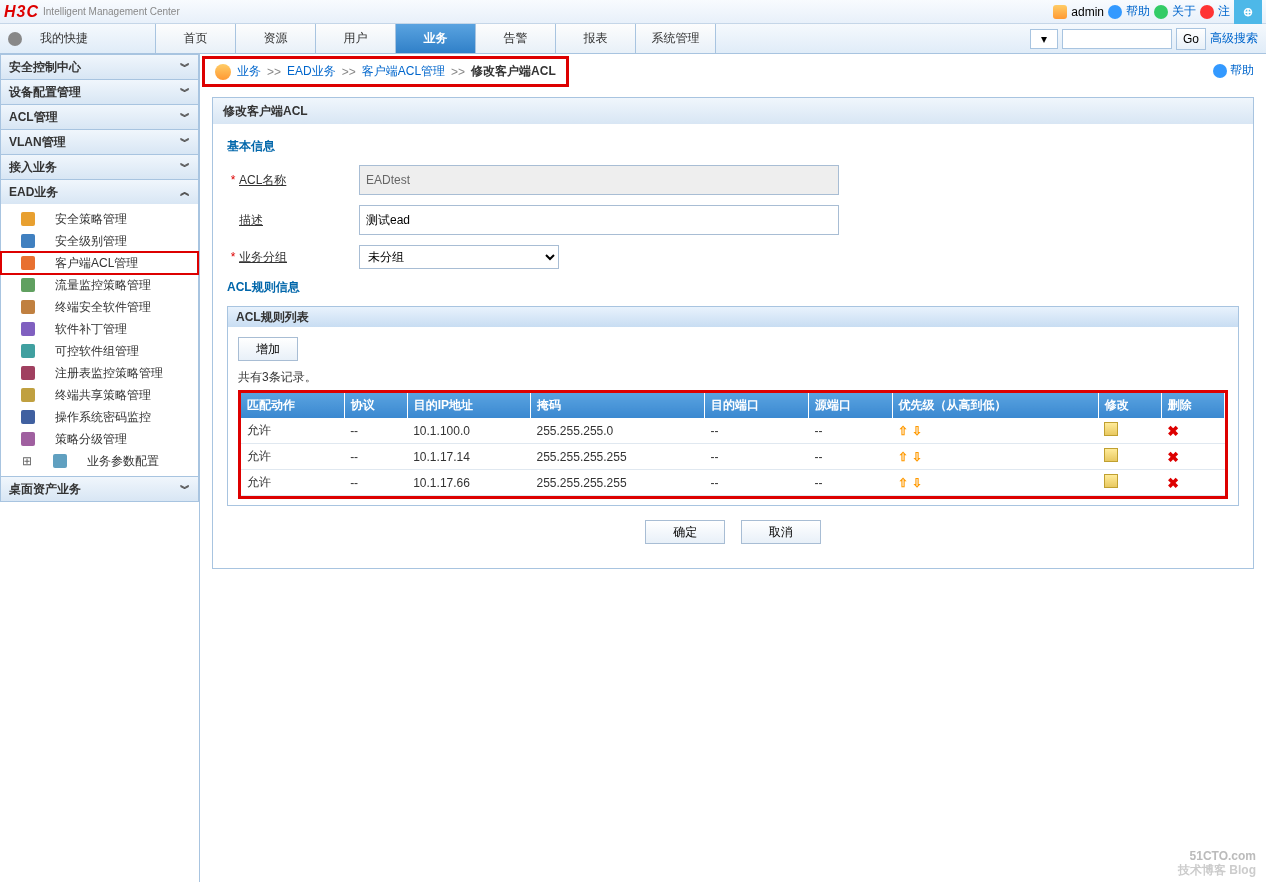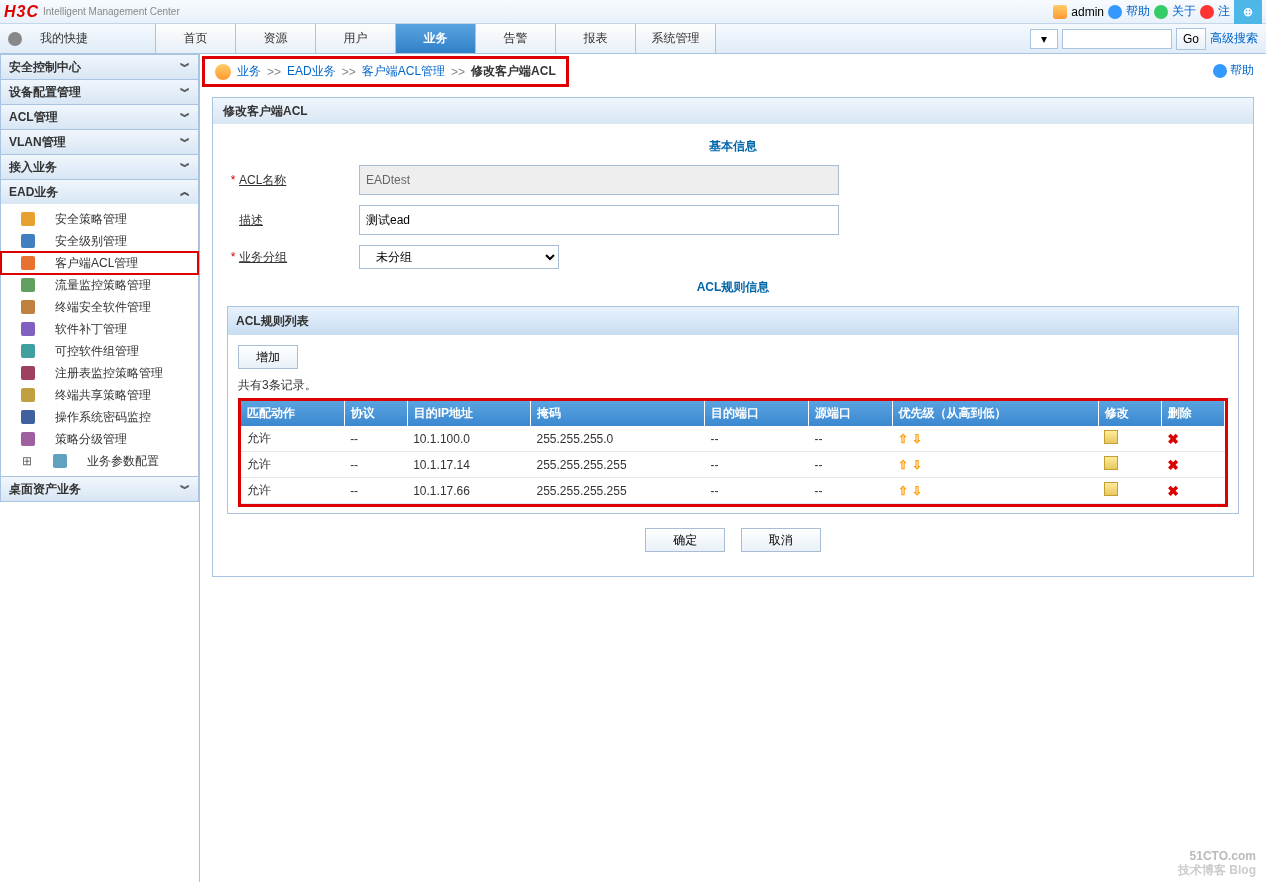--- a/index.html
+++ b/index.html
@@ -51,33 +51,33 @@
 .breadcrumb a { color: #0066cc; text-decoration: none; }
 .breadcrumb .cur { color: #333; font-weight: bold; }
 .breadcrumb .sep { color: #888; }
 .help-right { float:right; margin: 8px 12px 0 0; }
 .help-right a { color:#0066cc; text-decoration:none; }
 .help-q { width:14px; height:14px; background:#3399ff; border-radius:50%; display:inline-block; vertical-align:middle; }
 
 .panel { margin: 8px 12px; border: 1px solid #a8c4e0; }
 .panel-title { height: 26px; background: linear-gradient(#f0f6fc, #d8e6f4); padding: 0 10px; display: flex; align-items: center; font-weight: bold; color:#333; }
 .panel-body { padding: 10px 14px; }
-.section-title { color: #0066aa; font-weight: bold; margin: 4px 0 10px 0; text-align: center; }
+.section-title { color: #0066aa; font-weight: bold; margin: 4px 0 10px 0; }
 
 .form-row { display: flex; align-items: center; margin: 10px 0; }
 .req { color: #d00; width: 12px; text-align:center; }
 .form-label { width: 120px; color:#333;text-decoration:underline; }
 .form-input { height: 30px; border: 1px solid #a8bdd4; padding: 0 6px; background:#fff; }
 .form-input[disabled] { background: #eee; color:#666; }
 .form-input.wide { width: 480px; }
-.form-select { height: 24px; width: 200px; border: 1px solid #a8bdd4; background:#fff; padding: 0 12px; }
+.form-select { height: 24px; width: 200px; border: 1px solid #a8bdd4; background:#fff; padding: 0 4px; }
 .radio-group { display:flex; gap:12px; align-items:center; }
 
 .inner-panel { border: 1px solid #a8c4e0; margin-top: 6px; }
-.inner-header { height: 28px; background: linear-gradient(#e8f2fc, #c8ddf2); padding: 0 8px; display:flex; align-items:center; font-weight:bold; color:#333; }
+.inner-header { height: 20px; background: linear-gradient(#e8f2fc, #c8ddf2); padding: 0 8px; display:flex; align-items:center; font-weight:bold; color:#333; }
 .inner-body { padding: 6px 10px; }
 .add-btn { height: 24px; width: 60px; border:1px solid #a8bdd4; background:linear-gradient(#fff,#e8f0f8); cursor:pointer; margin: 4px 0; }
 .rec-count { margin: 4px 0; color:#333; }
 
 .rule-table-wrap { border: 3px solid #d00; padding: 0; margin-top:2px; }
 .rule-table { width: 100%; border-collapse: collapse; }
 .rule-table th { background: linear-gradient(#5aa3e0,#3a88d0); color:#fff; text-align:left; padding: 4px 6px; font-weight:bold; border-right:1px solid #fff; height:22px; }
 .rule-table td { padding: 4px 6px; border-bottom: 1px solid #e0e8f0; height:22px; color:#333; }
 .arrow-up { color:#ff9900; cursor:pointer; font-weight:bold; }
 .arrow-dn { color:#ff9900; cursor:pointer; font-weight:bold; margin-left:4px; }

